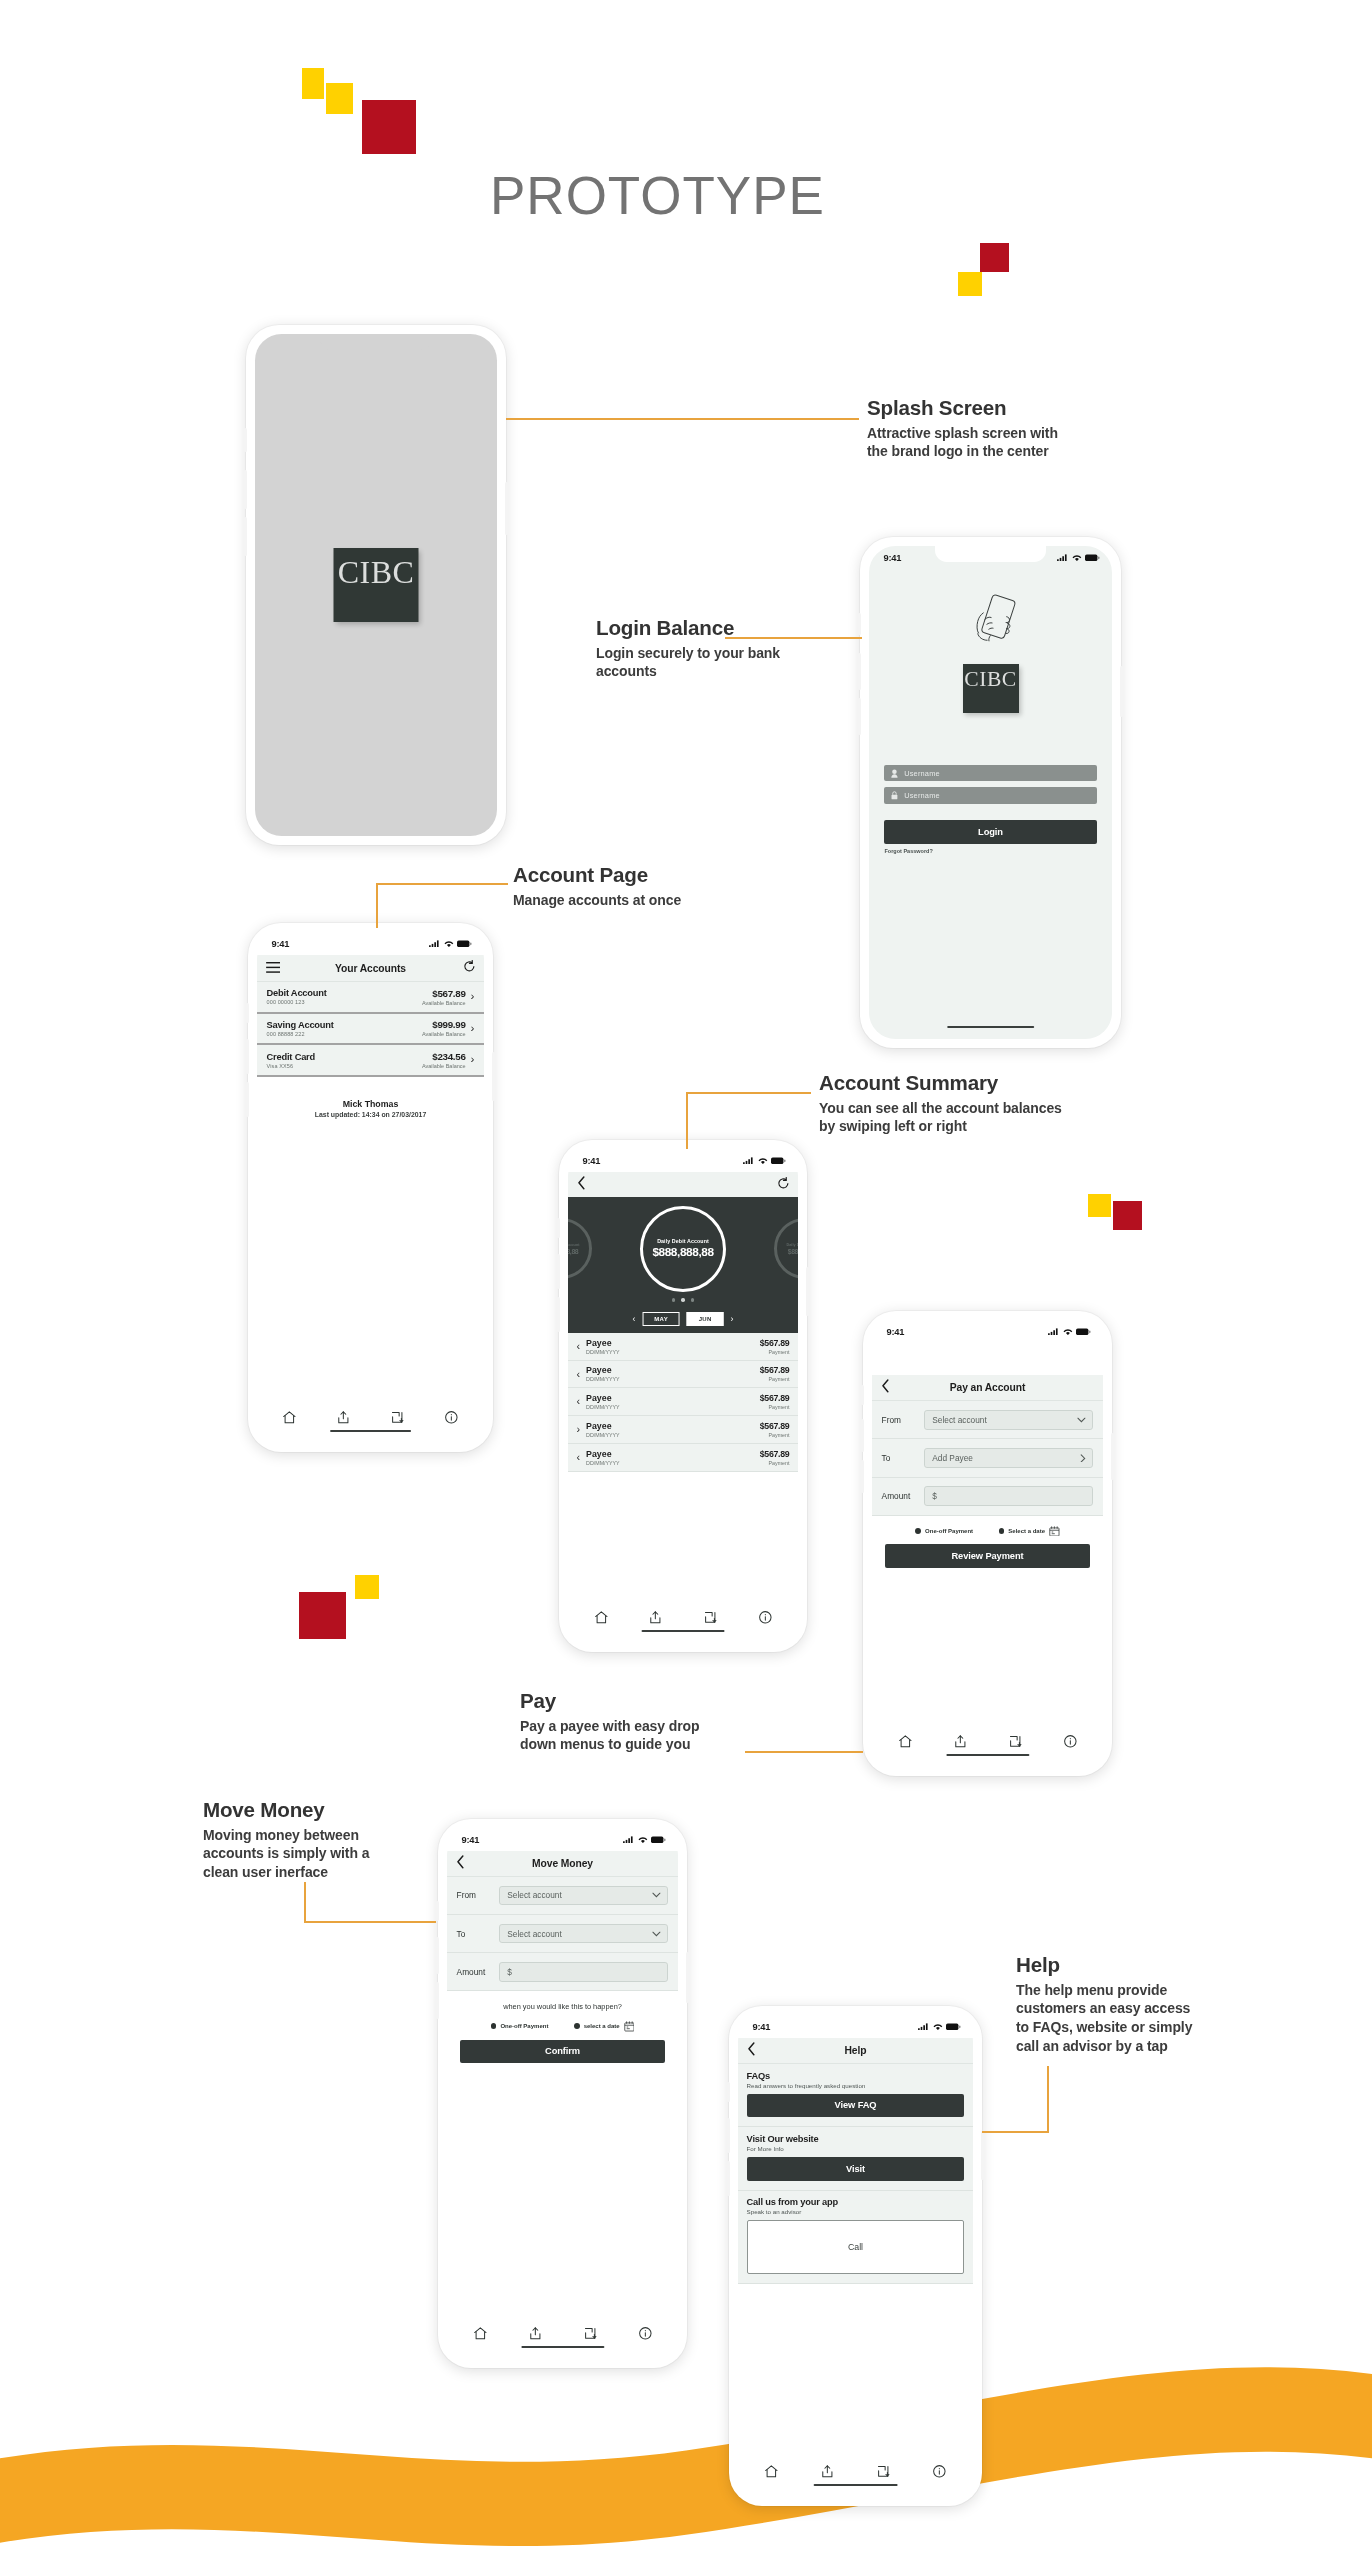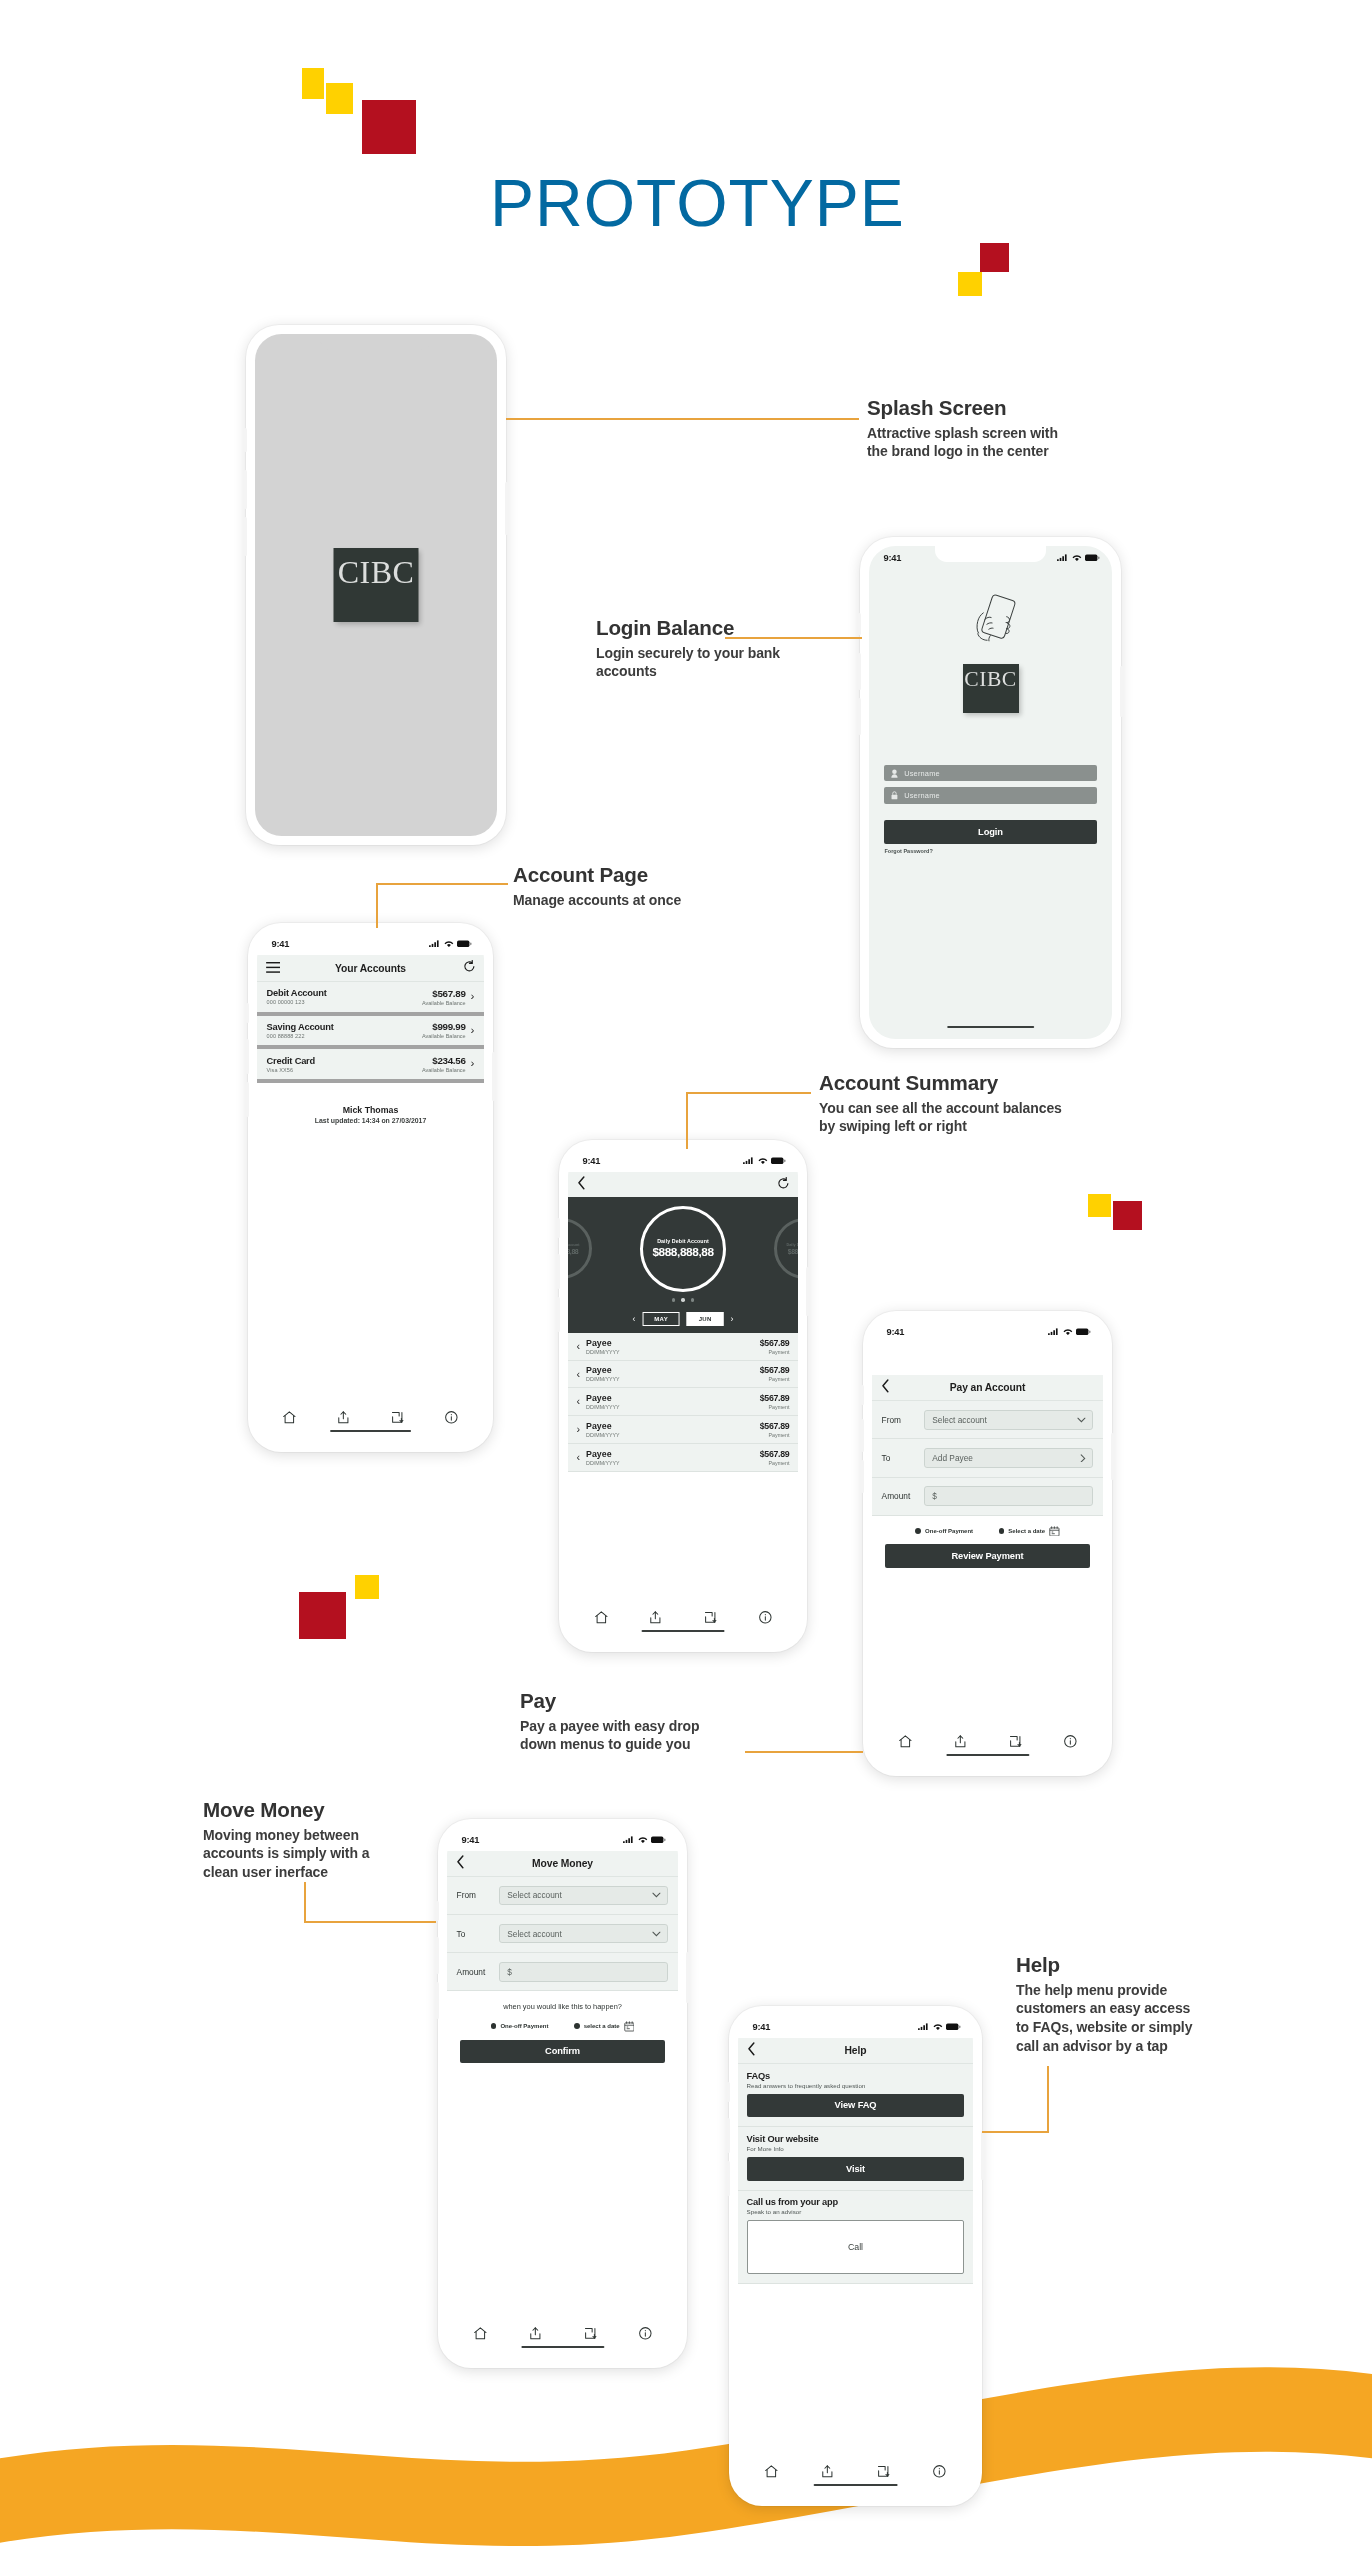--- a/index.html
+++ b/index.html
@@ -14,22 +14,22 @@
   .stage { position: absolute; inset: 0; }
 
   
   .sq { position: absolute; }
   .sq-y { background: #FFD100; }
   .sq-r { background: #B4101F; }
 
   
   .title {
     position: absolute;
-    color: #0369a1;
-    font-size: 66px;
+    color: #737373;
+    font-size: 53px;
     font-weight: 400;
     letter-spacing: 1px;
     font-family: "Liberation Sans", sans-serif;
   }
 
   
   .ribbon { position: absolute; left: 0; bottom: 0; width: 1372px; height: 412px; pointer-events: none; }
 
   
   .callout { position: absolute; }
@@ -83,21 +83,21 @@
   
   .appbar {
     position: relative; height: 23.5px; display: flex; align-items: center;
     justify-content: center; background: #EFF3F1; border-bottom: 1px solid #dfe5e2;
   }
   .appbar .t { font-size: 10.3px; font-weight: 700; color: #1d1d1d; letter-spacing: -0.1px; }
   .appbar .left { position: absolute; left: 8.8px; top: 50%; transform: translateY(-50%); }
   .appbar .right { position: absolute; right: 8.8px; top: 50%; transform: translateY(-50%); }
 
   .rowcard {
-    background: #EFF3F1; border-bottom: 4px solid #a3a3a3;
+    background: #EFF3F1; border-bottom: 2px solid #a3a3a3;
     padding: 5.9px 9.8px; display: flex; align-items: center; justify-content: space-between;
   }
   .rowcard .rl .n { font-size: 9.3px; font-weight: 700; color: #1f1f1f; letter-spacing: -0.2px; }
   .rowcard .rl .s { font-size: 5.5px; color: #6d7471; margin-top: 1px; letter-spacing: 0.1px; }
   .rowcard .rr { text-align: right; }
   .rowcard .rr .a { font-size: 9.8px; font-weight: 700; color: #1f1f1f; letter-spacing: -0.3px; }
   .rowcard .rr .b { font-size: 5.5px; color: #6d7471; margin-top: 1px; }
   .chev { color: #2c2c2c; font-size: 11.8px; line-height: 1; margin-left: 4.9px; }
 
   .owner { text-align: center; padding-top: 21.6px; background:#fff; }

